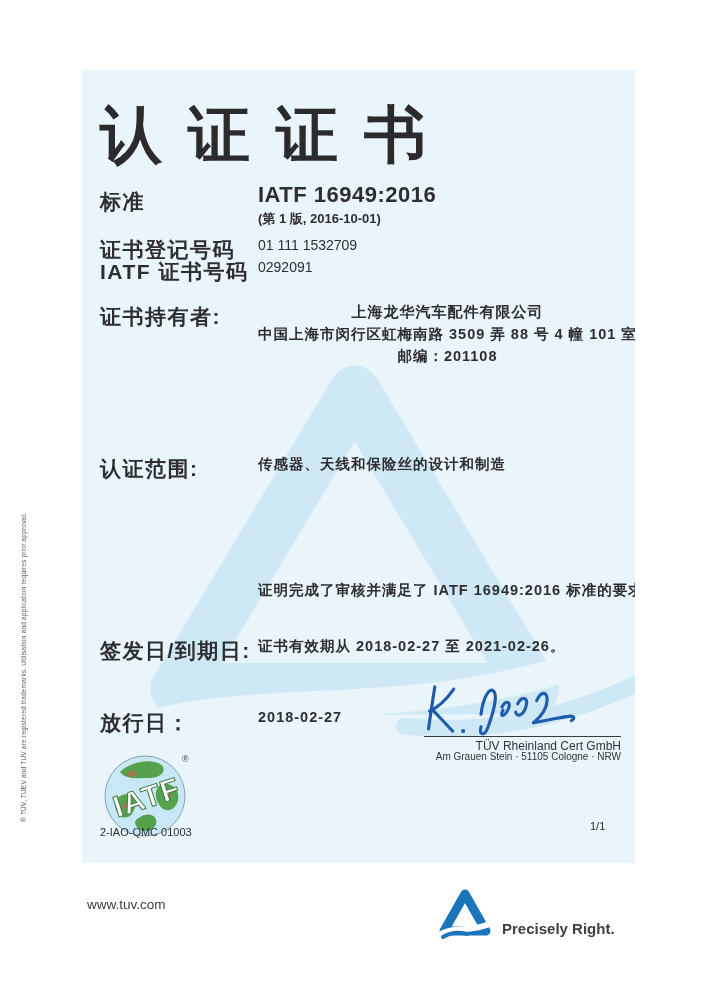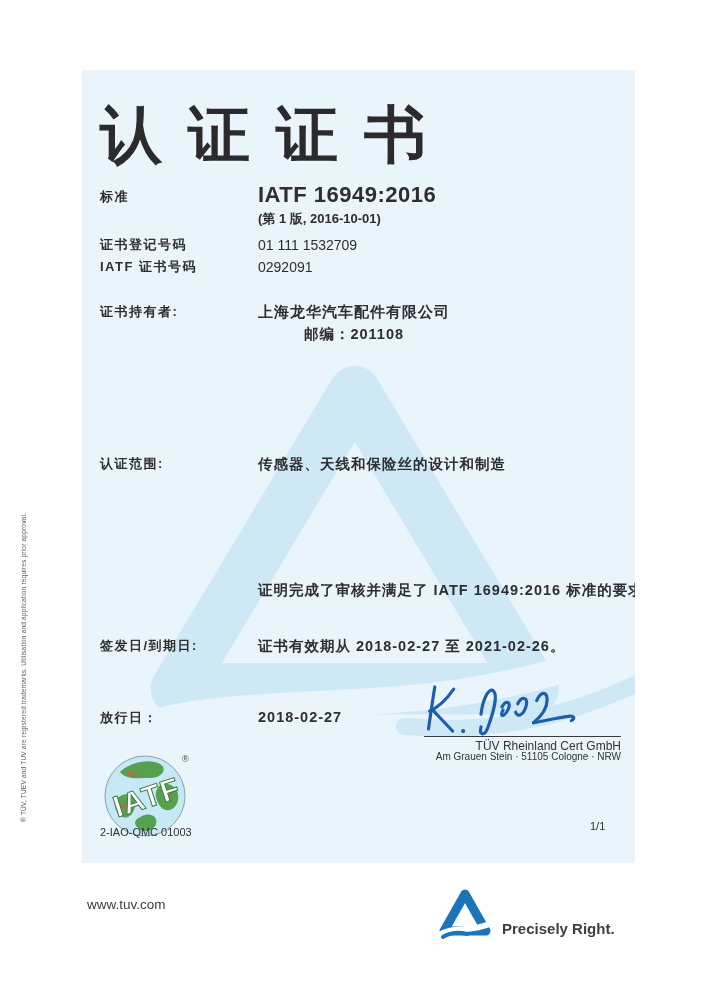--- a/index.html
+++ b/index.html
@@ -8,21 +8,21 @@
   
   .side-note{position:absolute;left:20px;top:822px;width:268px;
              transform:rotate(-90deg);transform-origin:0 0;
              font-size:6.5px;color:#5a5a5a;letter-spacing:.2px;white-space:nowrap;}
   
   .paper{position:absolute;left:82px;top:70px;width:553px;height:793px;
          background:#e9f4fb;overflow:hidden;}
   .watermark{position:absolute;left:25px;top:280px;width:535px;height:420px;}
   .title{position:absolute;left:18px;top:34px;margin:0;font-size:62px;font-weight:700;
          letter-spacing:26px;color:#2b2b2e;line-height:1;white-space:nowrap;}
-  .lbl{position:absolute;left:18px;font-size:13px;font-weight:700;letter-spacing:1.5px;white-space:nowrap;}
+  .lbl{position:absolute;left:18px;font-size:21px;font-weight:700;letter-spacing:1.5px;white-space:nowrap;}
   .val{position:absolute;left:176px;font-size:14px;white-space:nowrap;}
   .std-val{position:absolute;left:176px;top:112px;font-size:22px;font-weight:700;letter-spacing:.5px;}
   .std-ed{position:absolute;left:176px;top:140px;font-size:13px;font-weight:700;}
   .holder-block{line-height:22px;text-align:center;}
   .company{font-size:15px;font-weight:700;letter-spacing:1px;}
   .cn{font-weight:600;letter-spacing:1px;font-size:14.5px;}
   .sig-svg{position:absolute;left:336px;top:608px;width:168px;height:62px;}
   .sig-line{position:absolute;left:342px;top:666px;width:197px;height:1px;background:#3a3a3a;}
   .sig-org{position:absolute;left:342px;top:669px;width:197px;text-align:right;font-size:12px;color:#333;}
   .sig-addr{position:absolute;left:322px;top:681px;width:217px;text-align:right;font-size:10px;color:#333;}
@@ -59,20 +59,21 @@
     <div class="std-ed">(第 1 版, 2016-10-01)</div>
 
     <div class="lbl" style="top:166px">证书登记号码</div>
     <div class="val" style="top:167px">01 111 1532709</div>
     <div class="lbl" style="top:188px">IATF 证书号码</div>
     <div class="val" style="top:189px">0292091</div>
 
     <div class="lbl" style="top:233px">证书持有者:</div>
     <div class="val holder-block" style="top:231px">
       <div class="company">上海龙华汽车配件有限公司</div>
+      <div class="cn">中国上海市闵行区虹梅南路 3509 弄 88 号 4 幢 101 室</div>
       <div class="cn">邮编：201108</div>
     </div>
 
     <div class="lbl" style="top:385px">认证范围:</div>
     <div class="val cn" style="top:385px">传感器、天线和保险丝的设计和制造</div>
 
     <div class="val cn" style="top:511px">证明完成了审核并满足了 IATF 16949:2016 标准的要求。</div>
 
     <div class="lbl" style="top:567px">签发日/到期日:</div>
     <div class="val cn" style="top:567px">证书有效期从 2018-02-27 至 2021-02-26。</div>

